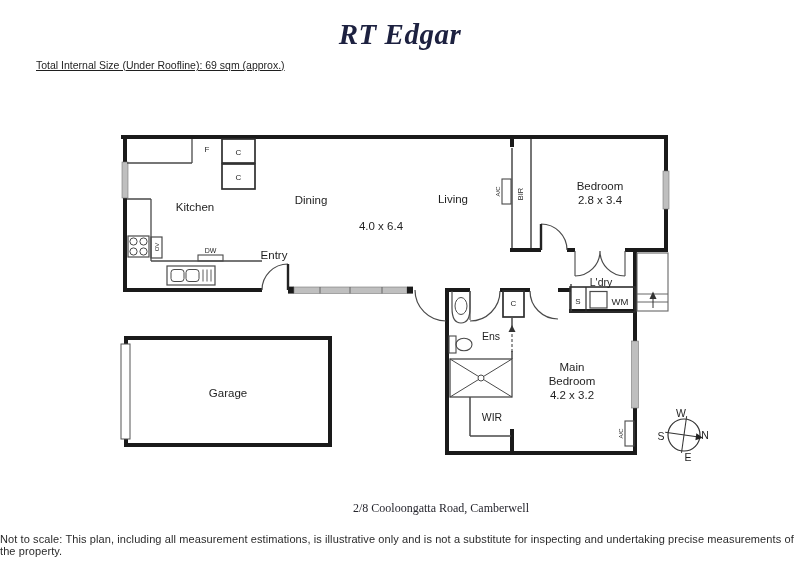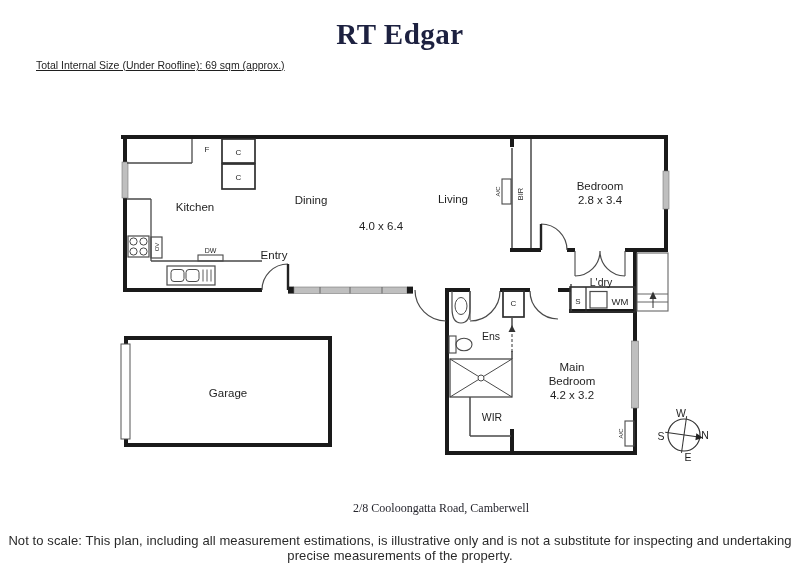--- a/index.html
+++ b/index.html
@@ -1,26 +1,26 @@
 <!DOCTYPE html>
 <html><head>
 <meta charset="utf-8">
 <style>
   html,body{margin:0;padding:0;}
   body{width:800px;height:565px;background:#ffffff;overflow:hidden;position:relative;
        font-family:"Liberation Sans",sans-serif;}
   .brand{position:absolute;top:18px;left:0;width:800px;text-align:center;
          font-family:"Liberation Serif",serif;font-weight:600;font-size:29px;
-         color:#1d2140;letter-spacing:0.5px;}
+         color:#1d2140;letter-spacing:0.5px;font-style:italic;}
   .size-note{position:absolute;top:59px;left:36px;font-size:10.5px;color:#1f1f1f;text-decoration:underline;}
   .plan-svg{position:absolute;top:0;left:0;}
   .address{position:absolute;top:501px;left:0;width:800px;text-align:center;
            font-family:"Liberation Serif",serif;font-size:12px;font-weight:500;color:#26262e;margin-left:41px;}
-  .disclaimer{position:absolute;top:533px;left:0;width:800px;text-align:center;
-              font-size:13px;color:#2a2a2a;letter-spacing:0.1px;}
+  .disclaimer{position:absolute;top:533px;left:0;width:800px;text-align:left;
+              font-size:11px;color:#2a2a2a;letter-spacing:0.1px;}
   svg text{font-family:"Liberation Sans",sans-serif;fill:#1f1f1f;}
   .room-label{font-size:11.5px;}
   .small-label{font-size:8px;}
   .tiny-label{font-size:6px;}
 </style>
 </head>
 <body>
 
 <div class="brand">RT Edgar</div>
 <div class="size-note">Total Internal Size (Under Roofline): 69 sqm (approx.)</div>

